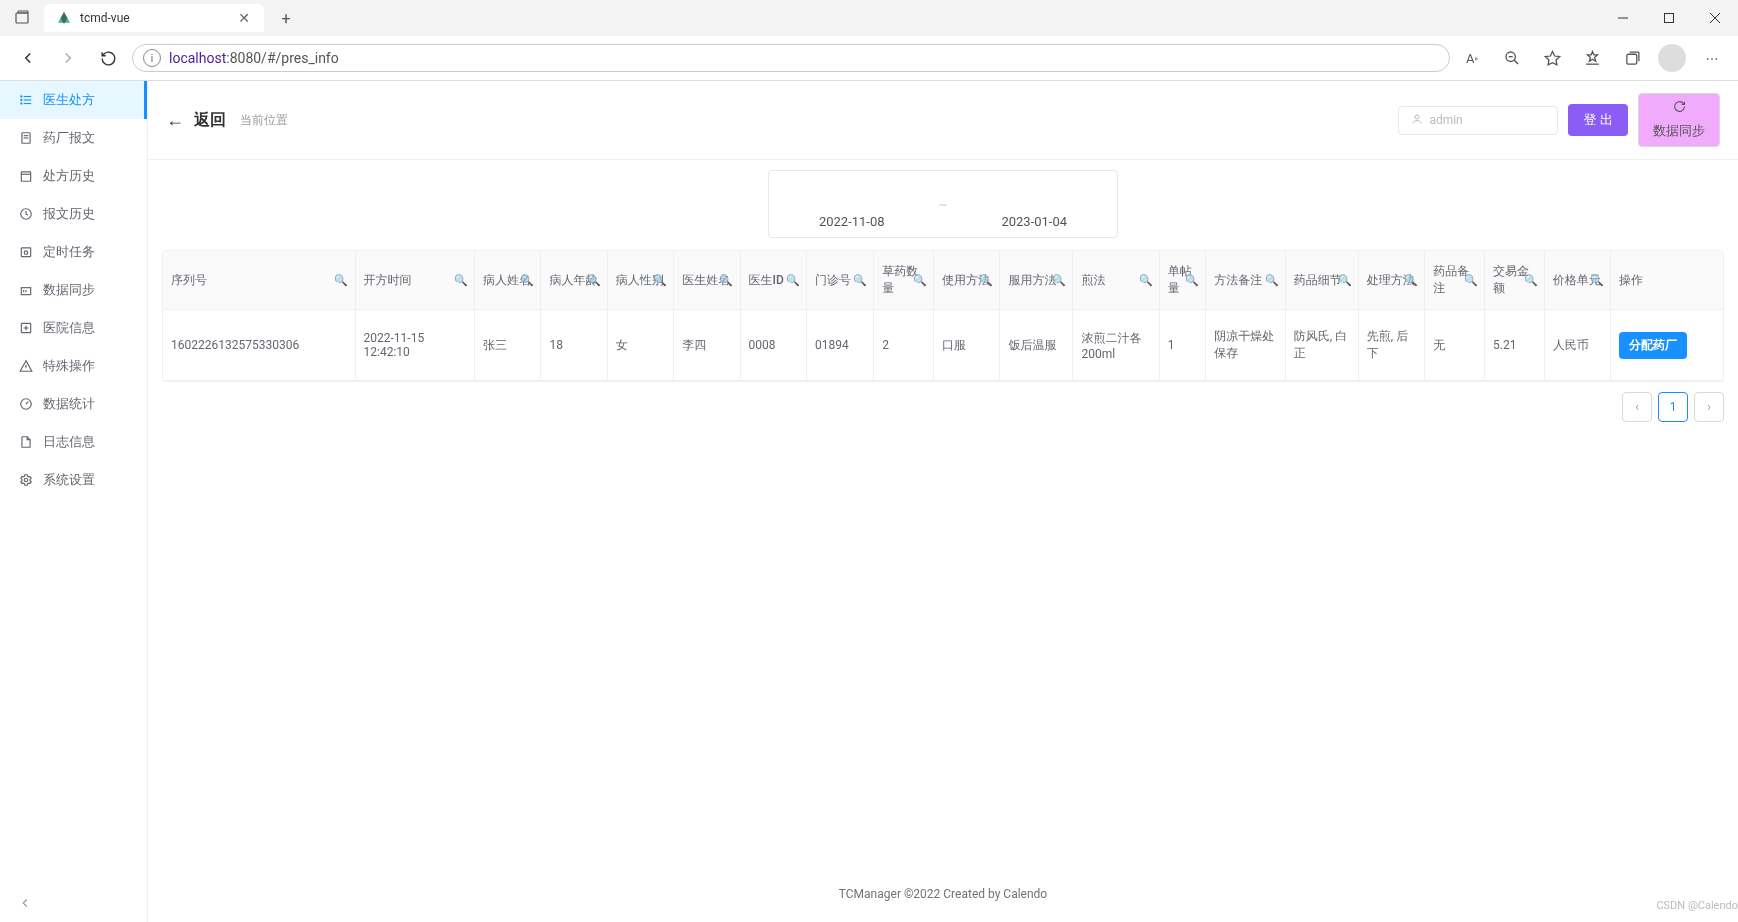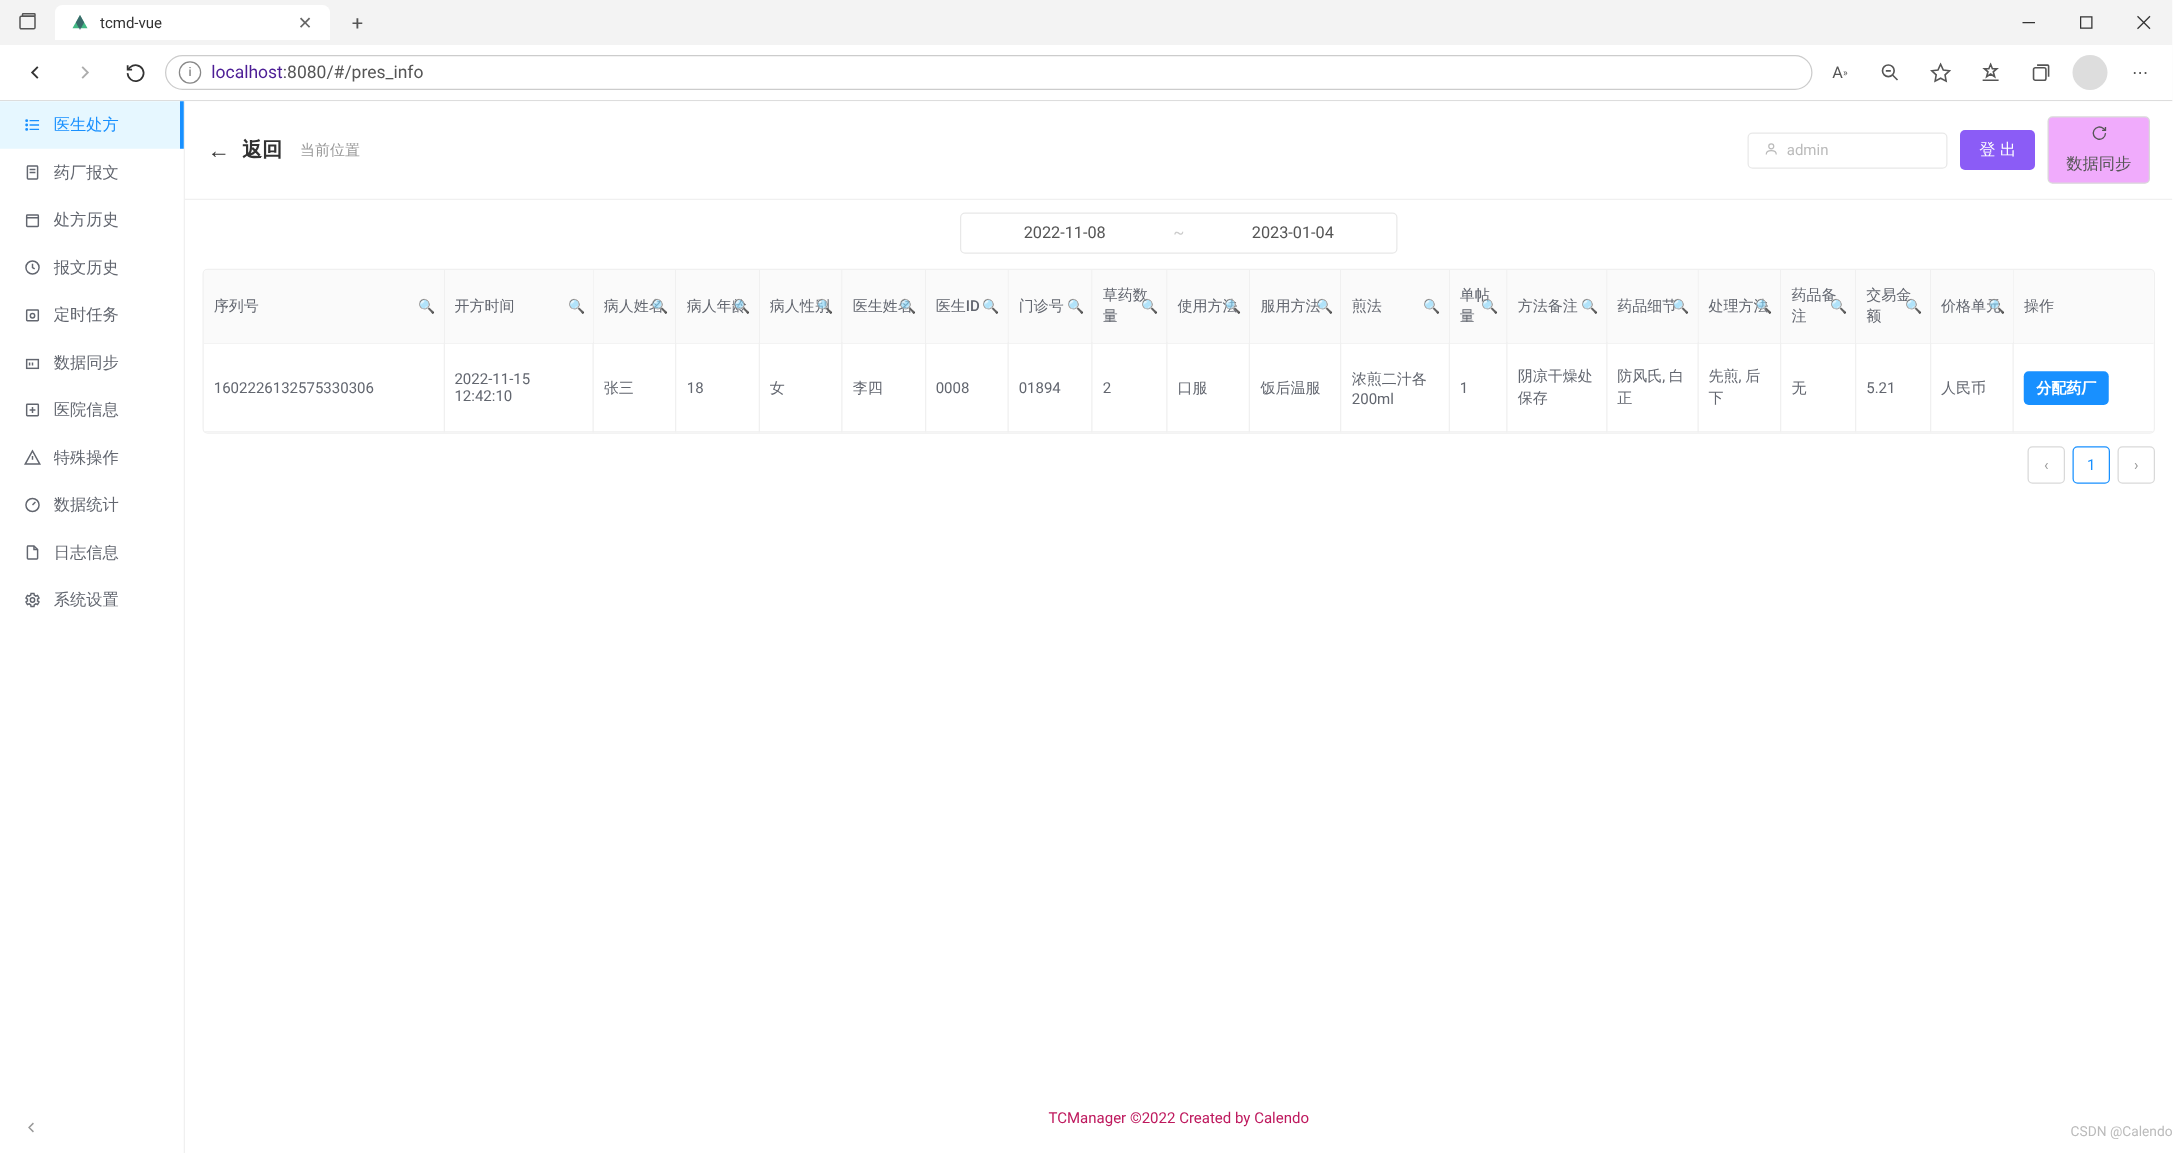--- a/index.html
+++ b/index.html
@@ -53,37 +53,37 @@
     .header-right { margin-left: auto; display: flex; gap: 10px; align-items: center; padding-left: 48px; }
     .user-box { border: 1px solid #e8e8e8; border-radius: 4px; padding: 6px 12px; width: 160px; display: flex; align-items: center; gap: 6px; color: #bbb; font-size: 12px; }
     .btn { padding: 6px 14px; border-radius: 4px; font-size: 13px; border: 1px solid transparent; cursor: pointer; display: inline-flex; align-items: center; gap: 6px; }
     .btn-danger { background: #8b5cf6; color: #fff; }
     .btn-default { background: #f0abfc; border: 1px solid #d9d9d9; color: #555; flex-direction: column; }
     
     .content-body { flex: 1; padding: 10px 14px; overflow: auto; display: flex; flex-direction: column; }
     
     .date-range-wrapper { display: flex; justify-content: center; margin-bottom: 12px; }
     .date-range { display: flex; align-items: center; border: 1px solid #e8e8e8; border-radius: 4px; background: #fff; font-size: 13px; color: #555; }
-    .date-cell { padding: 8px 50px; }
+    .date-cell { padding: 8px 50px; margin-top: 35px; }
     .date-sep { color: #ccc; padding: 0 4px; }
     
     .table-container { border: 1px solid #f0f0f0; border-radius: 4px; overflow-x: auto; }
     table { border-collapse: collapse; width: 100%; min-width: 1340px; font-size: 12px; }
     th { background: #fafafa; padding: 12px 8px; text-align: left; color: #62666f; font-weight: 500; border-bottom: 1px solid #f0f0f0; border-right: 1px solid #f0f0f0; font-size: 12px; position: relative; }
     th .filter-icon { position: absolute; right: 6px; top: 50%; transform: translateY(-50%); color: #bbb; font-size: 11px; }
     td { padding: 18px 8px; border-bottom: 1px solid #f0f0f0; border-right: 1px solid #f0f0f0; color: #62666f; vertical-align: middle; font-size: 12px; }
     th:last-child, td:last-child { border-right: none; }
     
     .btn-primary-sm { background: #1890ff; color: #fff; border-radius: 4px; padding: 5px 10px; font-size: 12px; border: none; cursor: pointer; white-space: nowrap; font-weight: bold; }
     
     .pagination { display: flex; justify-content: flex-end; gap: 6px; margin-top: 10px; }
     .page-btn { width: 30px; height: 30px; border: 1px solid #d9d9d9; border-radius: 4px; display: flex; align-items: center; justify-content: center; color: #999; font-size: 12px; background: #fff; }
     .page-btn.active { border-color: #1890ff; color: #1890ff; }
     
-    .footer { text-align: center; font-size: 12px; color: #be185d; padding: 12px 0; }
+    .footer { text-align: center; font-size: 12px; color: #737373; padding: 12px 0; }
     .watermark { position: fixed; right: 0; bottom: 10px; font-size: 11px; color: #bbb; }
   </style>
 </head>
 <body>
 
 <div class="browser-chrome">
   <div class="tab-bar">
     <div class="tab-icon-btn">
       <svg width="16" height="16" viewBox="0 0 16 16" fill="none" stroke="#555" stroke-width="1.2">
           <rect x="2" y="3" width="12" height="10" rx="1"></rect>

